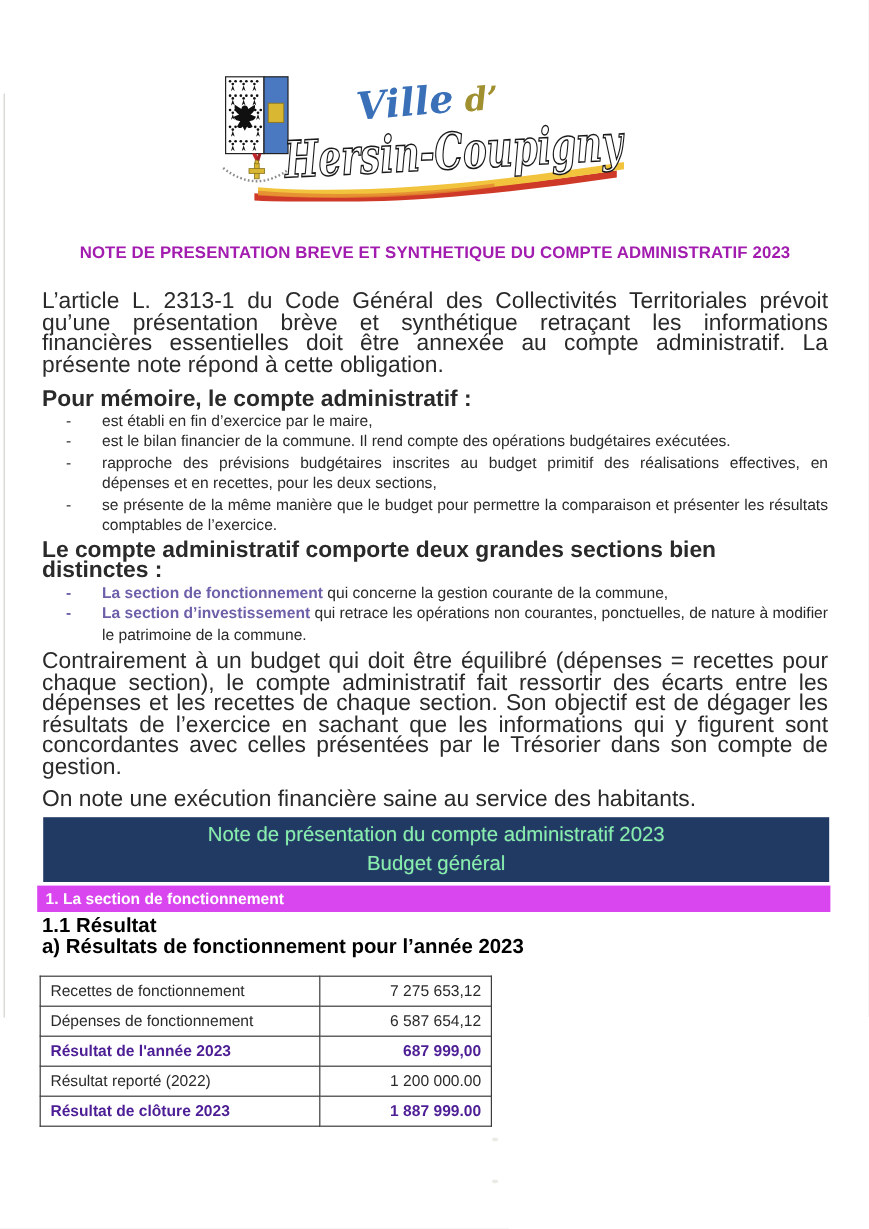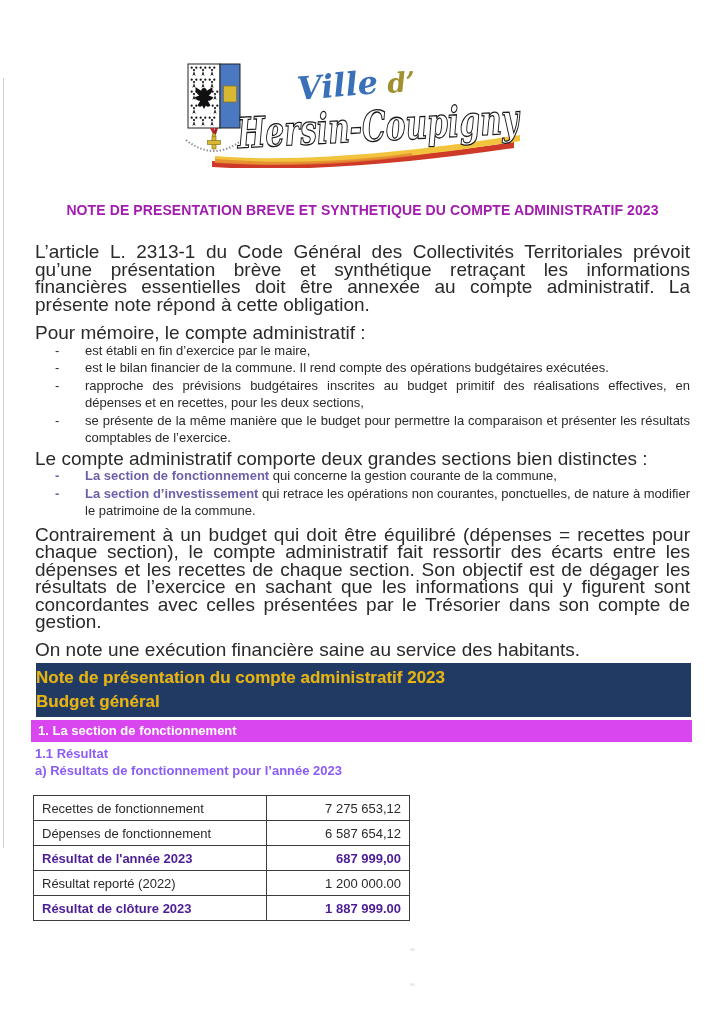--- a/index.html
+++ b/index.html
@@ -21,44 +21,44 @@
 
   .content{padding:202px 34px 0 35px;}
 
   h1.title{
     margin:0;font-size:14px;font-weight:bold;text-align:center;
     line-height:16px;color:#a21caf;letter-spacing:0.1px;
   }
   p{margin:0;font-size:19px;line-height:17.5px;}
   .just{text-align:justify;}
   .p-intro{margin-top:25px;}
-  .p-lead{margin-top:11px;}
+  .p-lead{margin-top:11px;font-weight:bold;}
   .p-lead2{margin-top:2px;}
   .p-budget{margin-top:6px;}
   .p-exec{margin-top:10px;}
 
   .list{margin:0;}
   .li{position:relative;padding-left:50px;font-size:13px;line-height:17.5px;text-align:justify;}
   .dash{position:absolute;left:20px;top:0;}
   .purple{color:#6e5fa9;font-weight:bold;}
 
   .banner{
     margin-top:5px;margin-left:1px;margin-right:-1px;
-    background:#203a64;color:#eab308;text-align:left;
-    font-size:17px;font-weight:bold;line-height:24px;
+    background:#203a64;color:#86efac;text-align:center;
+    font-size:17px;font-weight:normal;line-height:24px;
     padding:3px 0;
     text-shadow:0 0 1px rgba(255,255,255,.25);
   }
   .section-bar{
     margin-top:3px;margin-left:-4px;margin-right:-2px;
     background:#d946ef;color:#ffffff;
     font-size:13px;font-weight:bold;line-height:22px;height:22px;
     padding-left:7px;
   }
-  .sub{font-size:13px;font-weight:bold;line-height:16px;color:#8b5cf6;}
+  .sub{font-size:17px;font-weight:bold;line-height:16px;color:#000000;}
   .sub1{margin-top:4px;}
   .sub2{margin-top:1px;}
 
   table.results{
     margin-top:16px;margin-left:-2px;
     border-collapse:collapse;
     font-size:13px;color:#2a2a2a;
   }
   table.results td{
     border:1px solid #3c3c3c;

